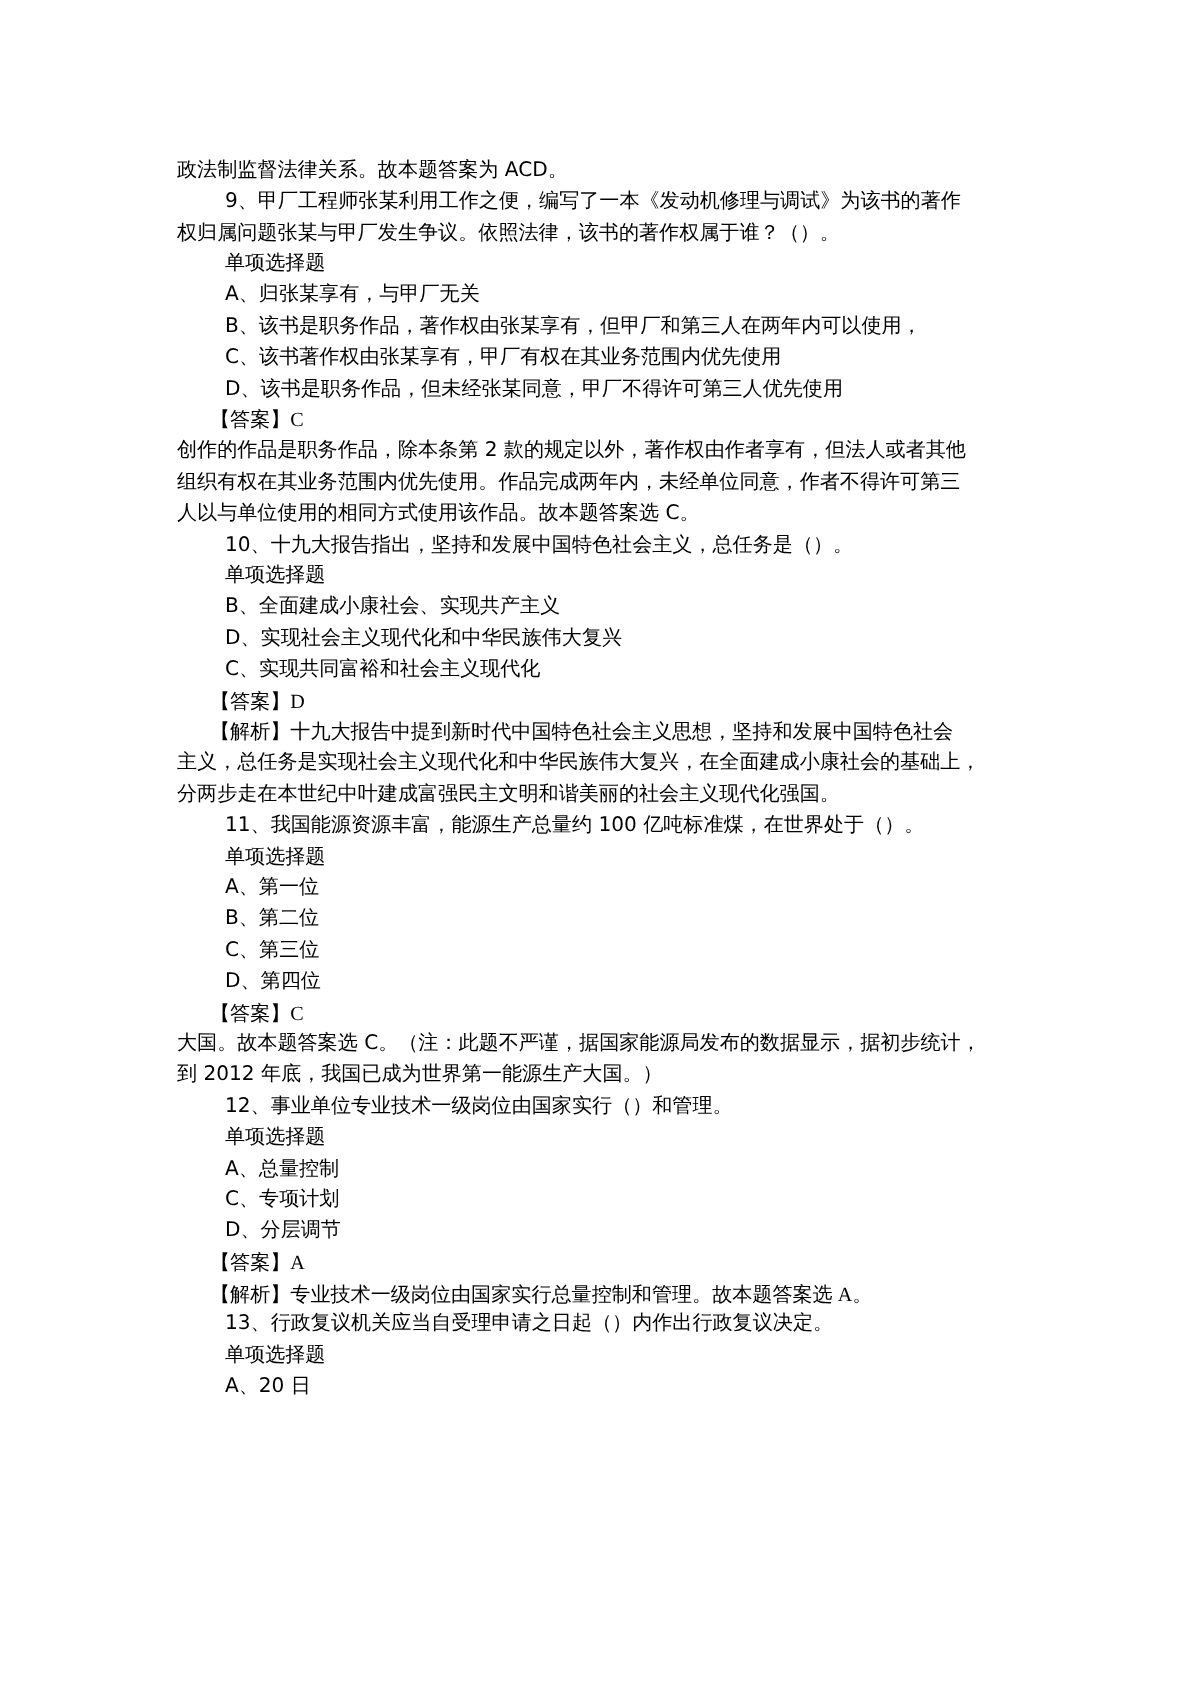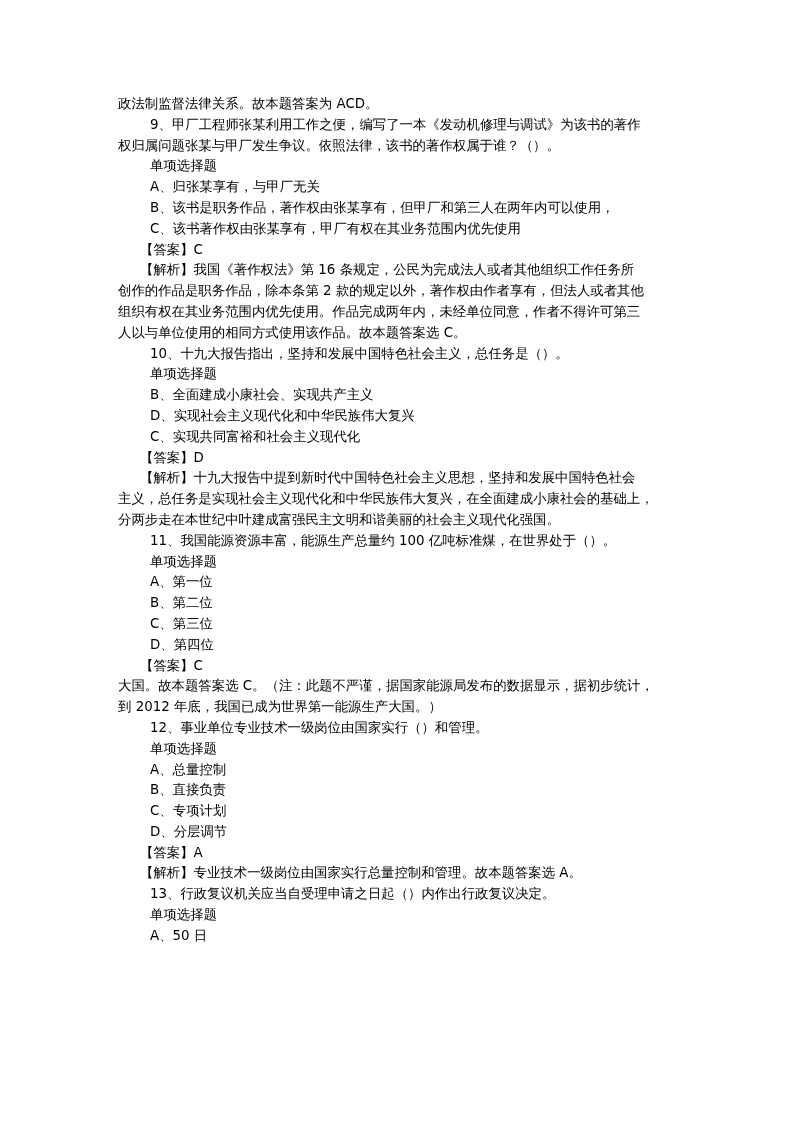--- a/index.html
+++ b/index.html
@@ -1,46 +1,46 @@
 <!DOCTYPE html>
 <html><head>
 <meta charset="utf-8">
 <style>
   html, body { margin: 0; padding: 0; background: #ffffff; }
   body { width: 794px; height: 1123px; position: relative; overflow: hidden; }
   .page {
     position: absolute;
     left: 118px;
-    top: 94px;
+    top: 104px;
     width: 552px;
     font-family: "DejaVu Sans", "Liberation Sans", sans-serif;
     font-size: 13.4px;
     line-height: 20.8px;
     color: #000000;
   }
   .line { white-space: nowrap; overflow: visible; height: 20.8px; }
   .indent { padding-left: 32px; }
-  .indent2 { padding-left: 22px; }
+  .indent2 { padding-left: 22px; font-family: Liberation Serif, serif; }
 </style>
 </head>
 <body>
 
 <div class="page">
 
   <div class="line">政法制监督法律关系。故本题答案为 ACD。</div>
 
   <div>
     <div class="line indent">9、甲厂工程师张某利用工作之便，编写了一本《发动机修理与调试》为该书的著作</div>
     <div class="line">权归属问题张某与甲厂发生争议。依照法律，该书的著作权属于谁？（）。</div>
     <div class="line indent">单项选择题</div>
     <div class="line indent">A、归张某享有，与甲厂无关</div>
     <div class="line indent">B、该书是职务作品，著作权由张某享有，但甲厂和第三人在两年内可以使用，</div>
     <div class="line indent">C、该书著作权由张某享有，甲厂有权在其业务范围内优先使用</div>
+    <div class="line indent">D、该书是职务作品，但未经张某同意，甲厂不得许可第三人优先使用</div>
     <div class="line indent2">【答案】C</div>
-    <div class="line indent2">【解析】我国《著作权法》第 16 条规定，公民为完成法人或者其他组织工作任务所</div>
     <div class="line">创作的作品是职务作品，除本条第 2 款的规定以外，著作权由作者享有，但法人或者其他</div>
     <div class="line">组织有权在其业务范围内优先使用。作品完成两年内，未经单位同意，作者不得许可第三</div>
     <div class="line">人以与单位使用的相同方式使用该作品。故本题答案选 C。</div>
   </div>
 
   <div>
     <div class="line indent">10、十九大报告指出，坚持和发展中国特色社会主义，总任务是（）。</div>
     <div class="line indent">单项选择题</div>
     <div class="line indent">B、全面建成小康社会、实现共产主义</div>
     <div class="line indent">D、实现社会主义现代化和中华民族伟大复兴</div>
@@ -60,26 +60,25 @@
     <div class="line indent">D、第四位</div>
     <div class="line indent2">【答案】C</div>
     <div class="line">大国。故本题答案选 C。（注：此题不严谨，据国家能源局发布的数据显示，据初步统计，</div>
     <div class="line">到 2012 年底，我国已成为世界第一能源生产大国。）</div>
   </div>
 
   <div>
     <div class="line indent">12、事业单位专业技术一级岗位由国家实行（）和管理。</div>
     <div class="line indent">单项选择题</div>
     <div class="line indent">A、总量控制</div>
-    <div class="line indent">B、直接负责</div>
     <div class="line indent">C、专项计划</div>
     <div class="line indent">D、分层调节</div>
     <div class="line indent2">【答案】A</div>
     <div class="line indent2">【解析】专业技术一级岗位由国家实行总量控制和管理。故本题答案选 A。</div>
   </div>
 
   <div>
     <div class="line indent">13、行政复议机关应当自受理申请之日起（）内作出行政复议决定。</div>
     <div class="line indent">单项选择题</div>
-    <div class="line indent">A、50 日</div>
+    <div class="line indent">A、20 日</div>
   </div>
 
 </div>
 
 </body></html>

